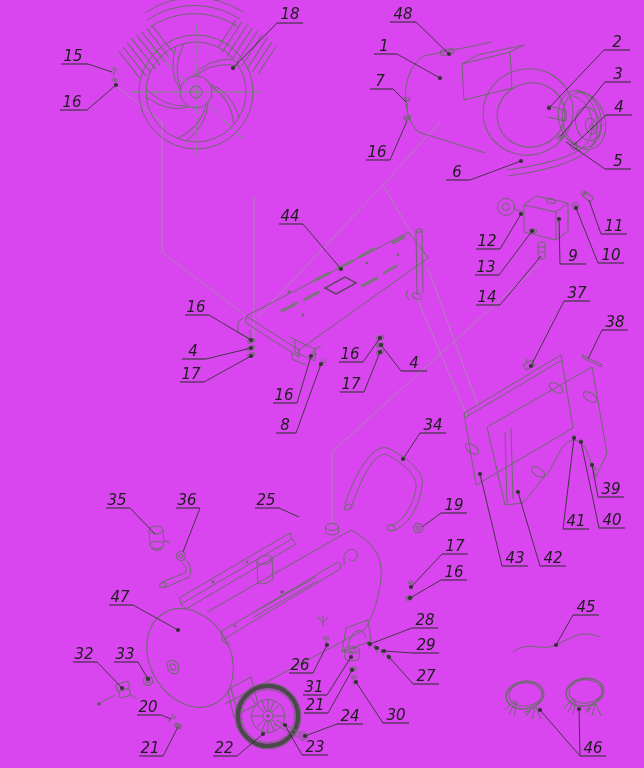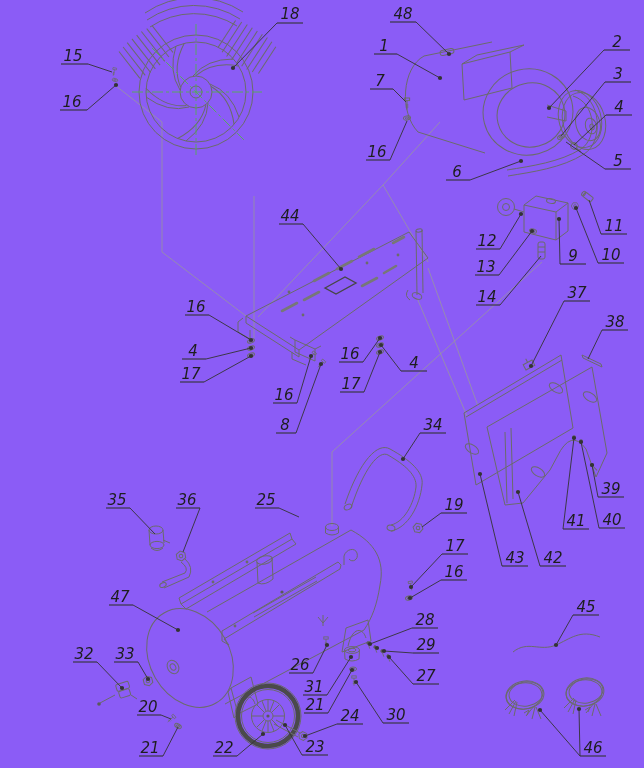--- a/index.html
+++ b/index.html
@@ -1,16 +1,16 @@
 <!DOCTYPE html>
 <html><head>
 <meta charset="utf-8">
 <style>
   html,body{margin:0;padding:0;background:#ffffff;}
-  .stage{width:644px;height:768px;position:relative;background:#8b5cf6;overflow:hidden;}
+  .stage{width:644px;height:768px;position:relative;background:#d946ef;overflow:hidden;}
   svg{display:block;font-family:"DejaVu Sans","Liberation Sans",sans-serif;}
   .draw{stroke:#6b6b6b;fill:none;stroke-width:1;}
   .drawthin{stroke:#9a9a9a;fill:none;stroke-width:0.75;}
   .drawdark{stroke:#474747;fill:none;stroke-width:1.4;}
   .green{stroke:#54ae54;fill:none;stroke-width:0.9;stroke-dasharray:11 3 3 3;}
 </style>
 </head>
 <body>
 
 <div class="stage">

